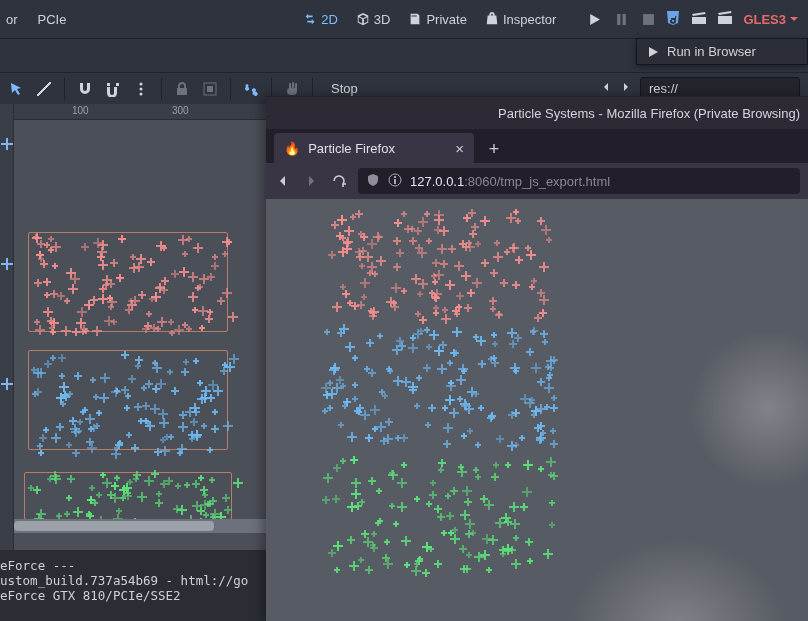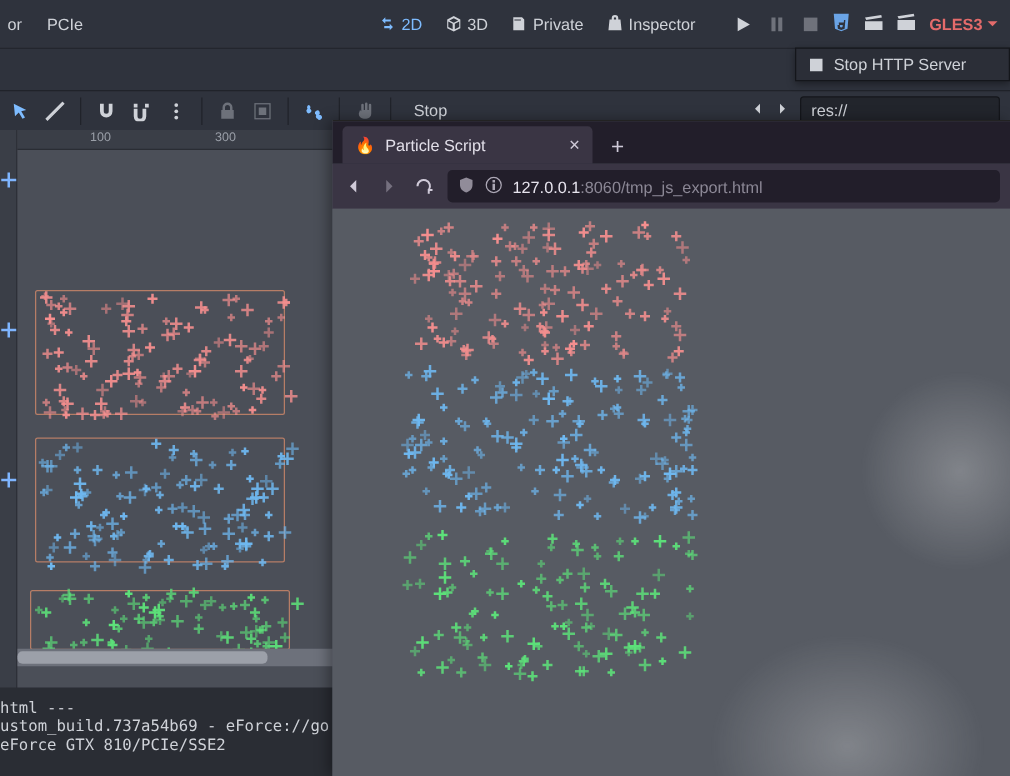--- a/index.html
+++ b/index.html
@@ -260,23 +260,23 @@
       <span>GLES3</span>
       <svg viewBox="0 0 12 12">
           <path fill="currentColor" d="M2 4l4 4 4-4z"></path>
         </svg>
     </span>
   </div>
 
   <div class="dropdown">
     <div class="dd-item">
       <svg width="12" height="12" viewBox="0 0 12 12">
-          <rect fill="#cfd2d8" x="1" y="1" width="10" height="10"></rect>
-        </svg>
-      <span>Stop HTTP Server</span>
+          <path fill="#cfd2d8" d="M2 1l9 5-9 5z"></path>
+        </svg>
+      <span>Run in Browser</span>
     </div>
   </div>
 </div>
 
 <div class="second-bar">
   <div class="spacer"></div>
   <span class="fullscreen-icon">
     <svg viewBox="0 0 18 18">
         <path fill="#cfd2d8" d="M1 1h5v2H3v3H1zm11 0h5v5h-2V3h-3zM1 12h2v3h3v2H1zm14 0h2v5h-5v-2h3z"></path>
       </svg>
@@ -667,30 +667,33 @@
         <div class="spark lg" style="left: 26.5264px; top: 3.98203px; opacity: 0.73;"></div>
         <div class="spark " style="left: 184.052px; top: 49.0335px; opacity: 0.81;"></div>
         <div class="spark " style="left: 135.898px; top: 9.77229px; opacity: 0.57;"></div>
         <div class="spark lg" style="left: 112.806px; top: 22.2971px; opacity: 0.69;"></div>
         <div class="spark sm" style="left: 151.072px; top: 12.7807px; opacity: 0.61;"></div>
       </div>
   </div>
   <div class="bottom-scroll">
     <div class="thumb"></div>
   </div>
-  <div class="output-panel"><span>html ---</span>
-<span>ustom_build.737a54b69 - eForce://go</span>
+  <div class="output-panel"><span>eForce ---</span>
+<span>ustom_build.737a54b69 - html://go</span>
 <span>eForce GTX 810/PCIe/SSE2</span></div>
 </div>
 
 <div class="browser">
+  <div class="browser-titlebar">
+    <span>Particle Systems - Mozilla Firefox (Private Browsing)</span>
+  </div>
   <div class="browser-tabs">
     <div class="tab">
       <span class="favicon">🔥</span>
-      <span>Particle Script</span>
+      <span>Particle Firefox</span>
       <span class="close">×</span>
     </div>
     <div class="newtab">+</div>
   </div>
   <div class="browser-toolbar">
     <span class="nav-btn">
         <svg viewBox="0 0 16 16" width="16" height="16">
           <path fill="currentColor" d="M10 3L5 8l5 5z"></path>
         </svg>
       </span>

